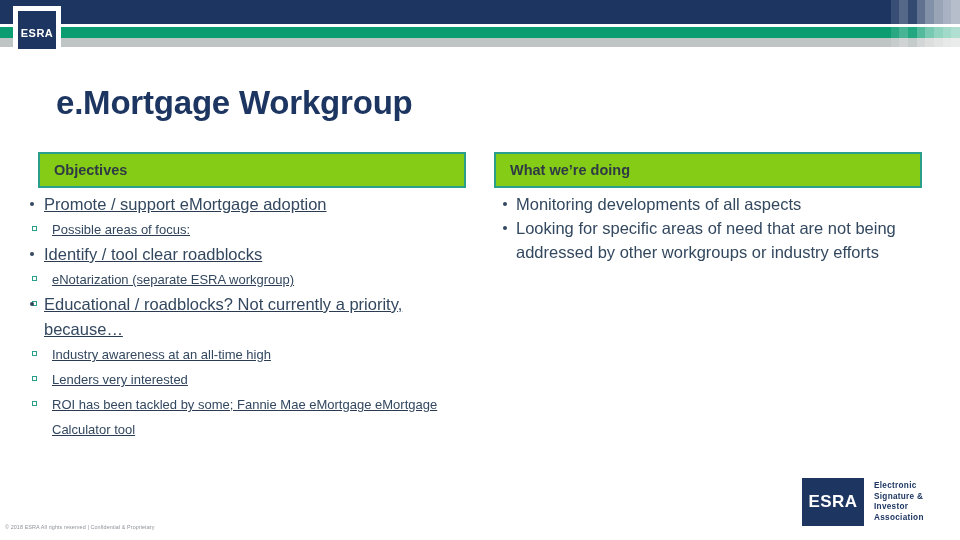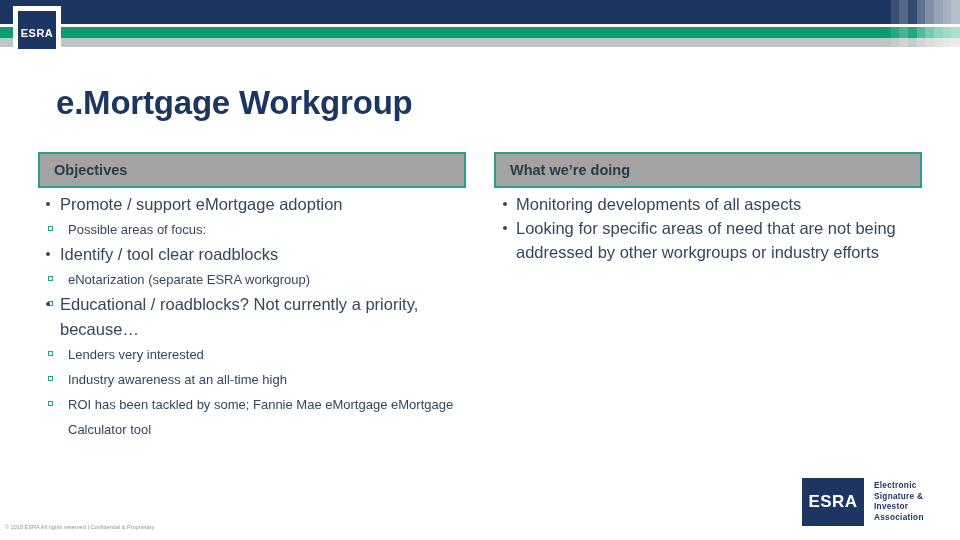--- a/index.html
+++ b/index.html
@@ -75,39 +75,39 @@
     font-weight: bold;
     color: #1d3661;
     letter-spacing: -0.2px;
     white-space: nowrap;
   }
 
   
   .col-header {
     position: absolute;
     height: 36px;
-    background: #a3a3a3;
+    background: #84cc16;
     border: 2px solid #2aa08c;
     box-sizing: border-box;
     display: flex;
     align-items: center;
     padding-left: 14px;
     font-size: 14.5px;
     font-weight: bold;
     color: #2f3a44;
   }
   #objectives-header { left: 38px;  top: 152px; width: 428px; }
   #doing-header      { left: 494px; top: 152px; width: 428px; }
 
   
   .col-body {
     position: absolute;
     top: 192px;
   }
-  #objectives-body { left: 38px;  width: 462px; }
+  #objectives-body { left: 22px;  width: 462px; text-decoration: underline; }
   #doing-body      { left: 494px; width: 430px; }
 
   ul.lvl1 {
     list-style: none;
     margin: 0;
     padding: 0;
   }
   li.b1 {
     position: relative;
     padding-left: 22px;
@@ -229,22 +229,22 @@
       <li class="b1">
         <span class="bullet-dot"></span>
         <span class="b1-text">Identify / tool clear roadblocks</span>
       </li>
       <li class="b2"><span class="bullet-sq"></span><span class="b1-text">eNotarization (separate ESRA workgroup)</span></li>
       <li class="b2"><span class="bullet-sq"></span></li>
       <li class="b1">
         <span class="bullet-dot"></span>
         <span class="b1-text">Educational / roadblocks? Not currently a priority, because…</span>
       </li>
+      <li class="b2"><span class="bullet-sq"></span><span class="b1-text">Industry awareness at an all-time high</span></li>
       <li class="b2"><span class="bullet-sq"></span><span class="b1-text">Lenders very interested</span></li>
-      <li class="b2"><span class="bullet-sq"></span><span class="b1-text">Industry awareness at an all-time high</span></li>
       <li class="b2"><span class="bullet-sq"></span><span class="b1-text">ROI has been tackled by some; Fannie Mae eMortgage eMortgage Calculator tool</span></li>
     </ul>
 </div>
 
 <div id="doing-body" class="col-body">
   <ul class="lvl1" id="doing-list">
       <li class="b1">
         <span class="bullet-dot"></span>
         <span class="b1-text">Monitoring developments of all aspects</span>
       </li>

